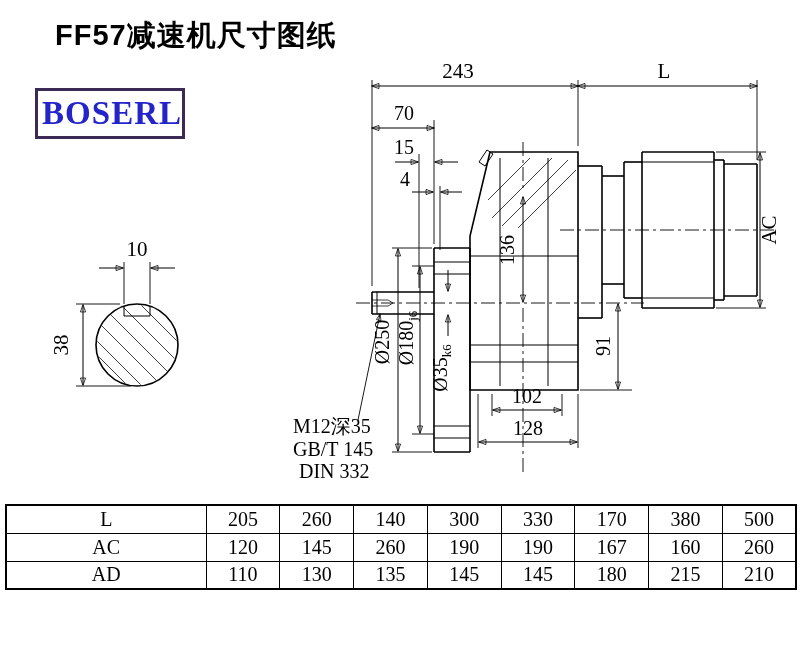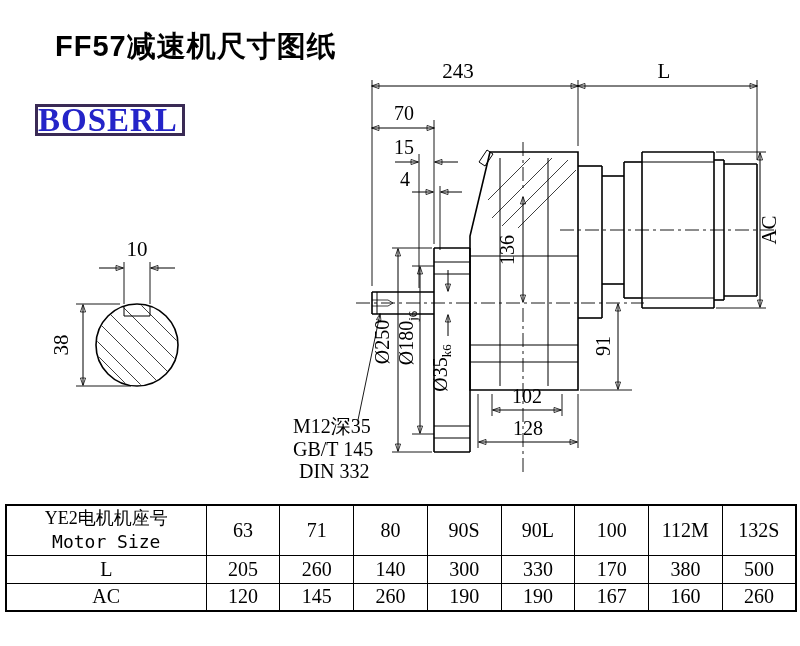--- a/index.html
+++ b/index.html
@@ -1,21 +1,21 @@
 <!DOCTYPE html>
 <html><head>
 <meta charset="utf-8">
 <style>
   * { margin:0; padding:0; box-sizing:border-box; }
   html,body { width:800px; height:646px; background:#fff; position:relative;
               font-family:"Liberation Serif", serif; color:#000; overflow:hidden; }
   .title { position:absolute; left:55px; top:16px; font-family:"Liberation Sans", sans-serif;
-           font-weight:bold; font-size:29px; letter-spacing:1px;margin-top:11px; }
-  .logo-box { position:absolute; left:35px; top:88px; width:150px; height:32px;
-              border:3.5px solid #3a2a55; display:flex; align-items:center; justify-content:flex-start;margin-top:16px; }
+           font-weight:bold; font-size:29px; letter-spacing:1px; }
+  .logo-box { position:absolute; left:35px; top:88px; width:150px; height:51px;
+              border:3.5px solid #3a2a55; display:flex; align-items:center; justify-content:flex-end; }
   .logo-text { font-family:"Liberation Serif", serif; font-weight:bold; font-size:33px;
                color:#2424c8; letter-spacing:1px; }
   svg.drawing { position:absolute; left:0; top:0; }
   svg.drawing line, svg.drawing path, svg.drawing circle, svg.drawing polyline { stroke:#000; fill:none; }
   .out  { stroke-width:1.6; }
   .thin { stroke-width:1; }
   .ext  { stroke-width:0.9; }
   .dim  { stroke-width:1; }
   .cl   { stroke-width:0.9; stroke-dasharray:14 4 3 4; }
   .hat  { stroke-width:0.75; }
@@ -215,34 +215,20 @@
     <col style="width:73.75px">
       <col style="width:73.75px">
       <col style="width:73.75px">
       <col style="width:73.75px">
     <col style="width:73.75px">
       <col style="width:73.75px">
       <col style="width:73.75px">
       <col style="width:73.75px">
   </colgroup>
   <tbody>
-  <tr>
-    <td class="hdrcell">
-      <div>YE2电机机座号</div>
-      <div class="mono">Motor Size</div>
-    </td>
-    <td>63</td>
-    <td>71</td>
-    <td>80</td>
-    <td>90S</td>
-    <td>90L</td>
-    <td>100</td>
-    <td>112M</td>
-    <td>132S</td>
-  </tr>
   <tr>
     <td>L</td>
     <td>205</td>
     <td>260</td>
     <td>140</td>
     <td>300</td>
     <td>330</td>
     <td>170</td>
     <td>380</td>
     <td>500</td>
@@ -251,14 +237,25 @@
     <td>AC</td>
     <td>120</td>
     <td>145</td>
     <td>260</td>
     <td>190</td>
     <td>190</td>
     <td>167</td>
     <td>160</td>
     <td>260</td>
   </tr>
+  <tr>
+    <td>AD</td>
+    <td>110</td>
+    <td>130</td>
+    <td>135</td>
+    <td>145</td>
+    <td>145</td>
+    <td>180</td>
+    <td>215</td>
+    <td>210</td>
+  </tr>
   </tbody>
 </table>
 
 </body></html>

